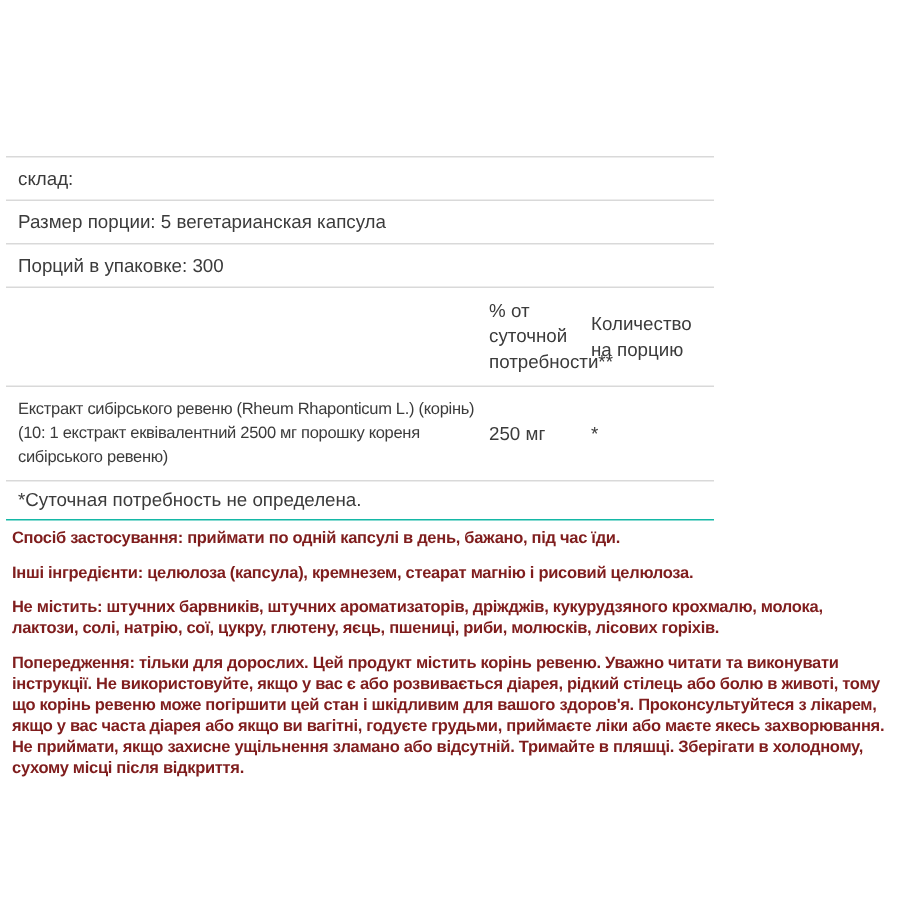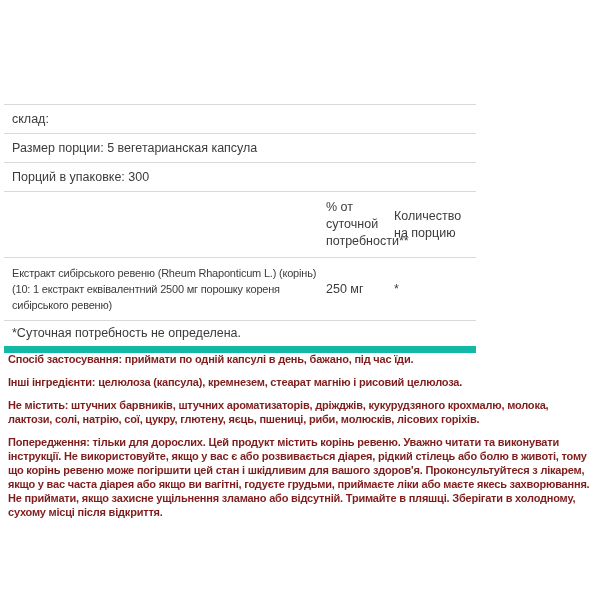--- a/index.html
+++ b/index.html
@@ -41,21 +41,21 @@
     line-height: 17px;
   }
   .grid-row .cell.name { padding-left: 8px; font-size: 11px; line-height: 16px; letter-spacing: -0.2px; }
   .header-row { min-height: 65px; }
   .data-row { min-height: 63px; }
   .footnote-row {
     min-height: 26px;
     display: flex;
     align-items: center;
     padding: 5px 0 5px 8px;
-    border-bottom: 7px solid #14b8a6;
+    border-bottom: 1px solid #14b8a6;
     line-height: 15px;
   }
   
   .paras {
     position: absolute;
     top: 352px;
     left: 8px;
     width: 582px;
     color: #7f1d1d;
   }

